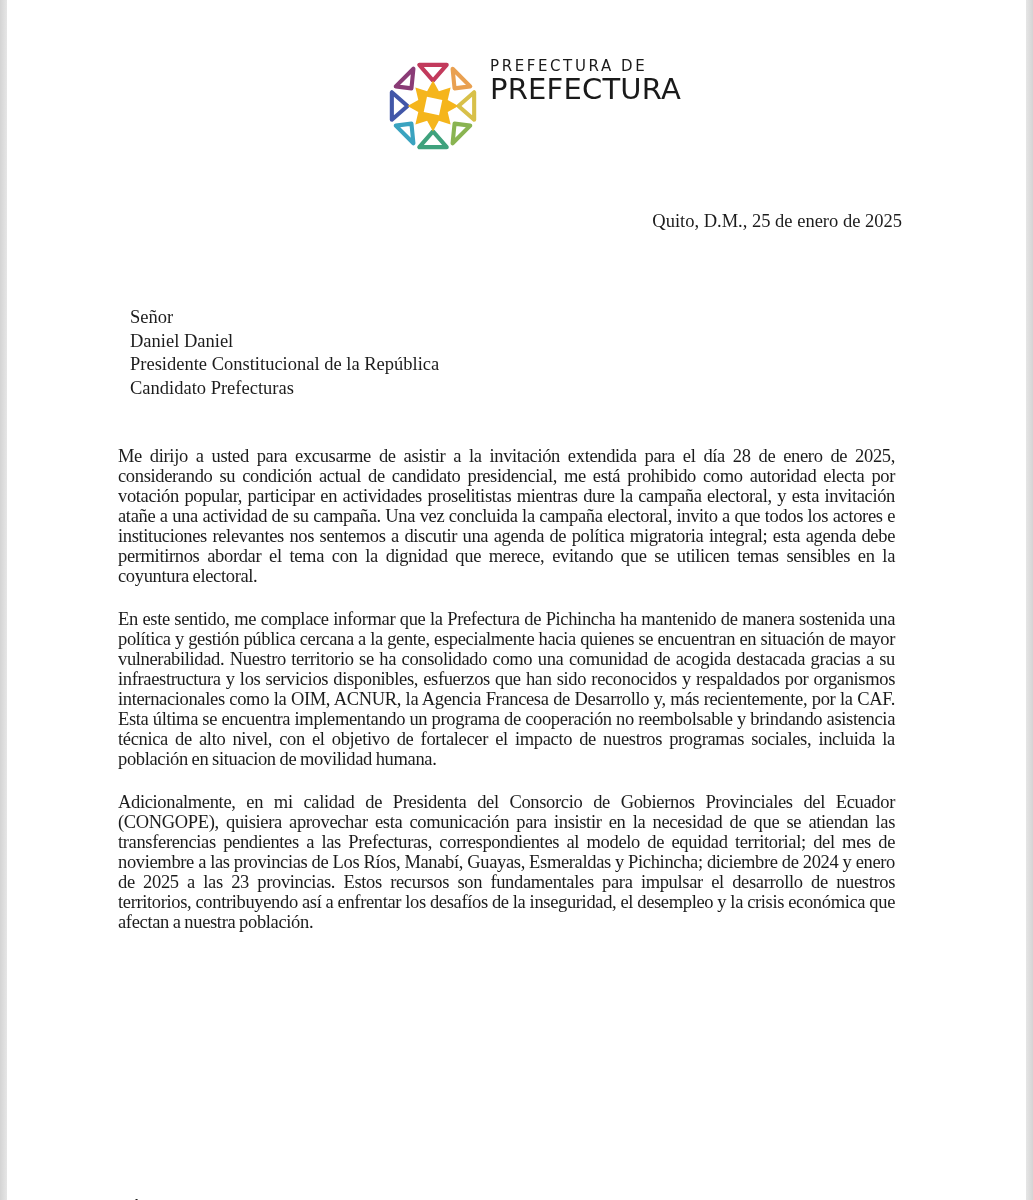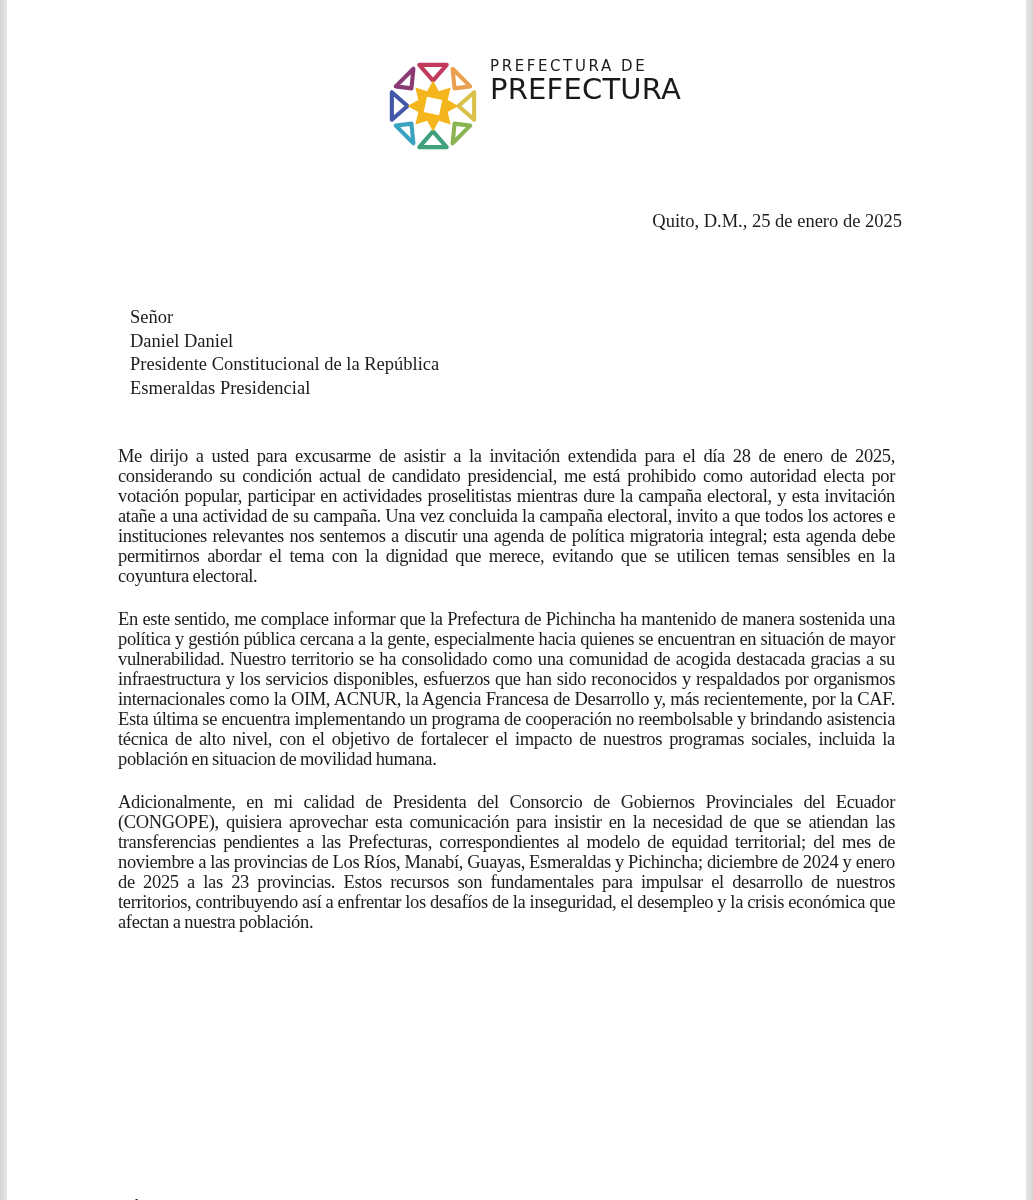--- a/index.html
+++ b/index.html
@@ -120,21 +120,21 @@
       <div class="logo-line2">PREFECTURA</div>
     </div>
   </div>
 
   <div class="text date">Quito, D.M., 25 de enero de 2025</div>
 
   <div class="text recipient">
     <div>Señor</div>
     <div>Daniel Daniel</div>
     <div class="bold">Presidente Constitucional de la República</div>
-    <div class="bold">Esmeraldas Presidencial</div>
+    <div class="bold">Candidato Prefecturas</div>
   </div>
 
   <div class="text body">
     <p>Me dirijo a usted para excusarme de asistir a la invitación extendida para el día 28 de enero de 2025, considerando su condición actual de candidato presidencial, me está prohibido como autoridad electa por votación popular, participar en actividades proselitistas mientras dure la campaña electoral, y esta invitación atañe a una actividad de su campaña. Una vez concluida la campaña electoral, invito a que todos los actores e instituciones relevantes nos sentemos a discutir una agenda de política migratoria integral; esta agenda debe permitirnos abordar el tema con la dignidad que merece, evitando que se utilicen temas sensibles en la coyuntura electoral.</p>
     <p>En este sentido, me complace informar que la Prefectura de Pichincha ha mantenido de manera sostenida una política y gestión pública cercana a la gente, especialmente hacia quienes se encuentran en situación de mayor vulnerabilidad. Nuestro territorio se ha consolidado como una comunidad de acogida destacada gracias a su infraestructura y los servicios disponibles, esfuerzos que han sido reconocidos y respaldados por organismos internacionales como la OIM, ACNUR, la Agencia Francesa de Desarrollo y, más recientemente, por la CAF. Esta última se encuentra implementando un programa de cooperación no reembolsable y brindando asistencia técnica de alto nivel, con el objetivo de fortalecer el impacto de nuestros programas sociales, incluida la población en situacion de movilidad humana.</p>
     <p>Adicionalmente, en mi calidad de Presidenta del Consorcio de Gobiernos Provinciales del Ecuador (CONGOPE), quisiera aprovechar esta comunicación para insistir en la necesidad de que se atiendan las transferencias pendientes a las Prefecturas, correspondientes al modelo de equidad territorial; del mes de noviembre a las provincias de Los Ríos, Manabí, Guayas, Esmeraldas y Pichincha; diciembre de 2024 y enero de 2025 a las 23 provincias. Estos recursos son fundamentales para impulsar el desarrollo de nuestros territorios, contribuyendo así a enfrentar los desafíos de la inseguridad, el desempleo y la crisis económica que afectan a nuestra población.</p>
   </div>
 
   <div class="text closing">Atentamente,</div>
 

